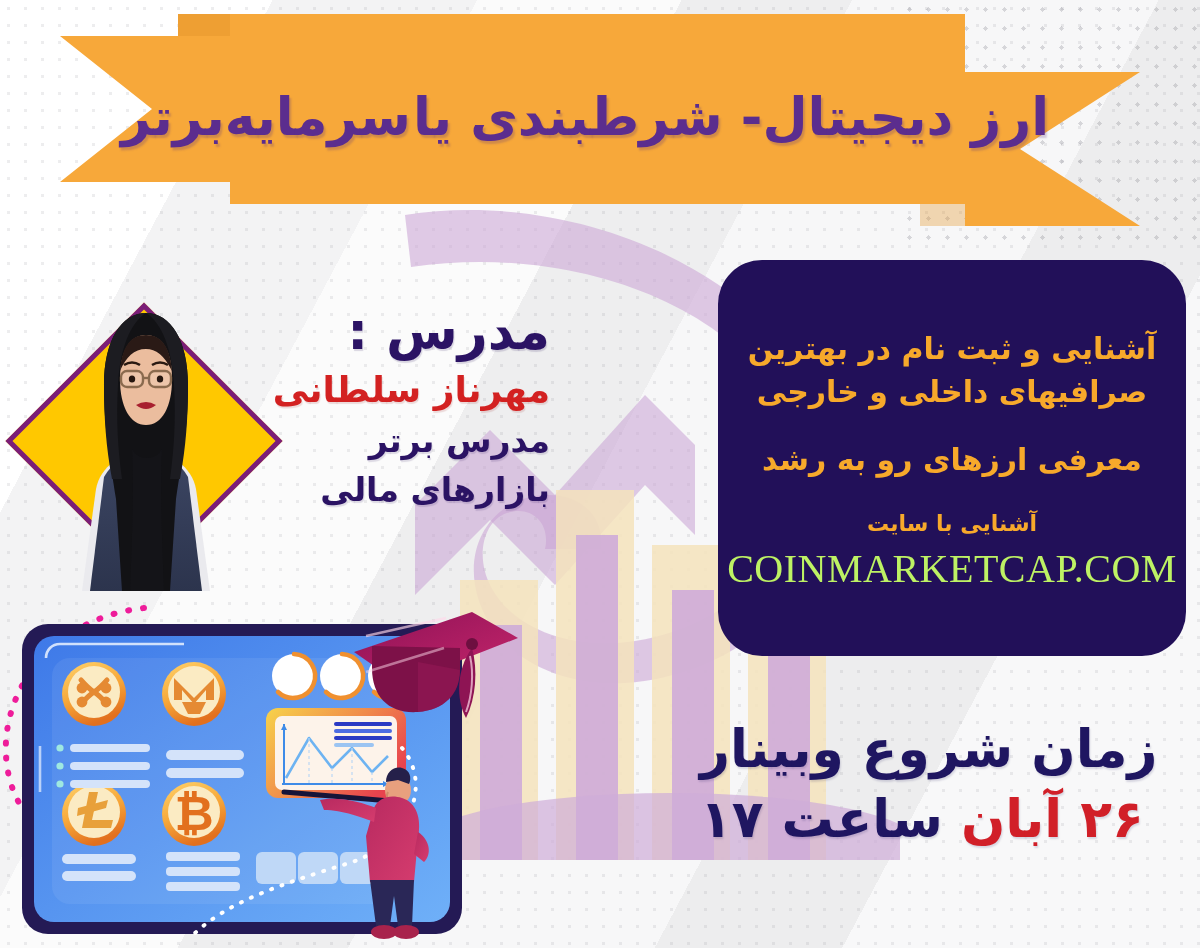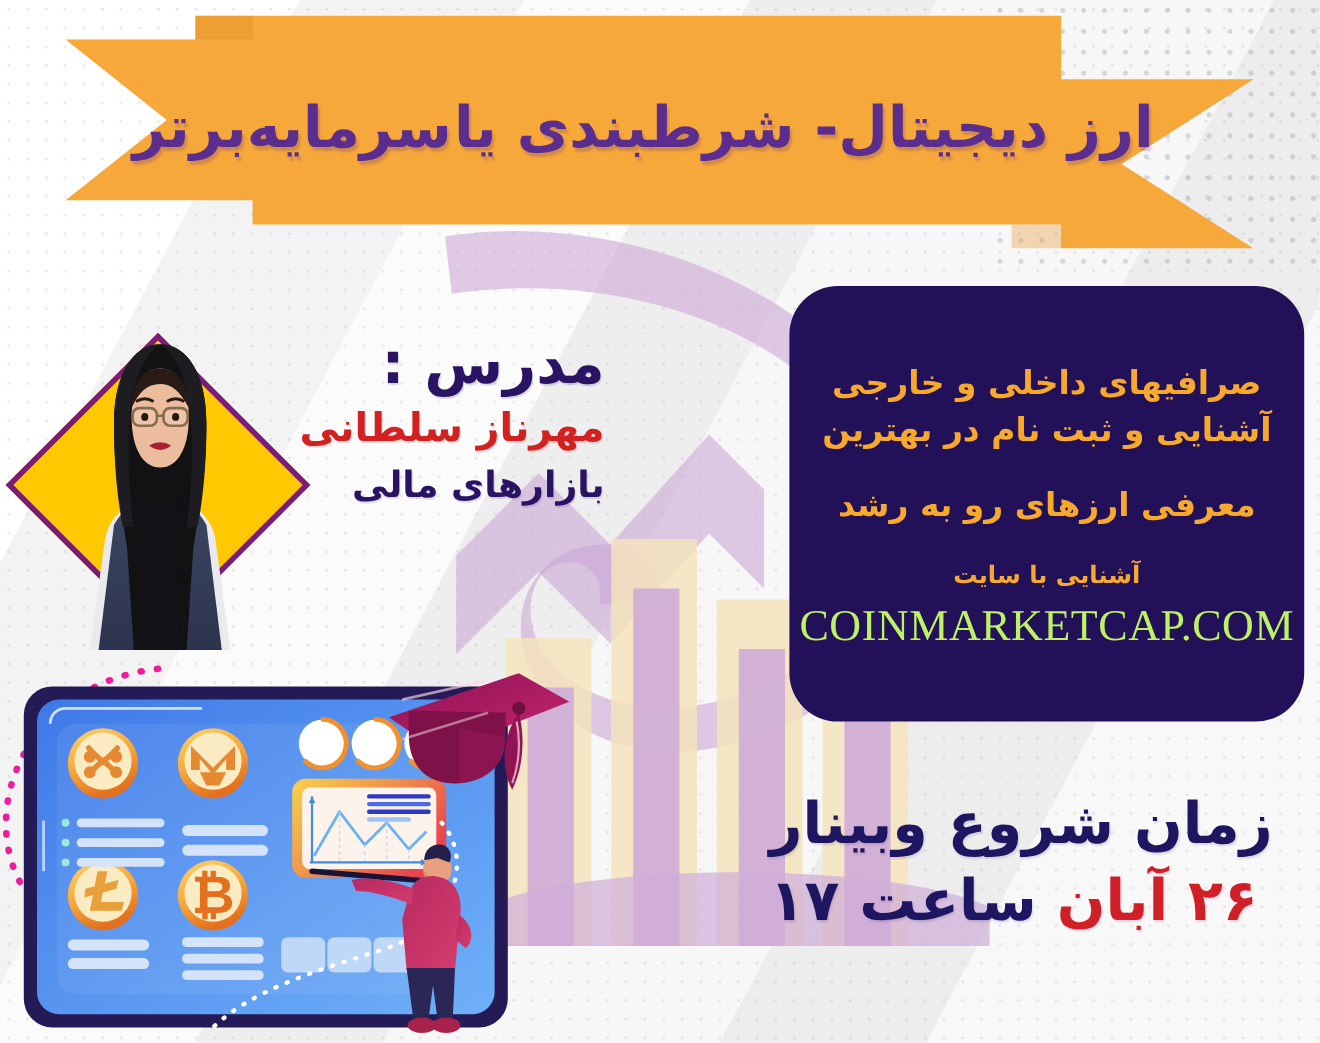--- a/index.html
+++ b/index.html
@@ -280,26 +280,27 @@
         <path d="M92,66 Q100,61 108,66" stroke="#2A1A12" stroke-width="2.6" fill="none"></path>
 
         <path d="M76,106 Q86,100 96,106 Q86,114 76,106 Z" fill="#A8202F"></path>
       </g>
     </svg>
   </div>
 
   <div class="instructor-text">
     <div class="ins-label">مدرس :</div>
     <div class="ins-name">مهرناز سلطانی</div>
+    <div class="ins-sub">مدرس برتر</div>
     <div class="ins-sub">بازارهای مالی</div>
   </div>
 
   <div class="navy-box">
+    <div class="navy-line">آشنایی و ثبت نام در بهترین</div>
     <div class="navy-line">صرافیهای داخلی و خارجی</div>
-    <div class="navy-line">آشنایی و ثبت نام در بهترین</div>
     <div class="navy-line gap-top">معرفی ارزهای رو به رشد</div>
     <div class="navy-line small">آشنایی با سایت</div>
     <div class="navy-url">COINMARKETCAP.COM</div>
   </div>
 
   <div class="time-block">
     <div class="time-head">زمان شروع وبینار</div>
     <div class="time-detail">
       <span class="date">۲۶ آبان</span>
       <span>ساعت ۱۷</span>

